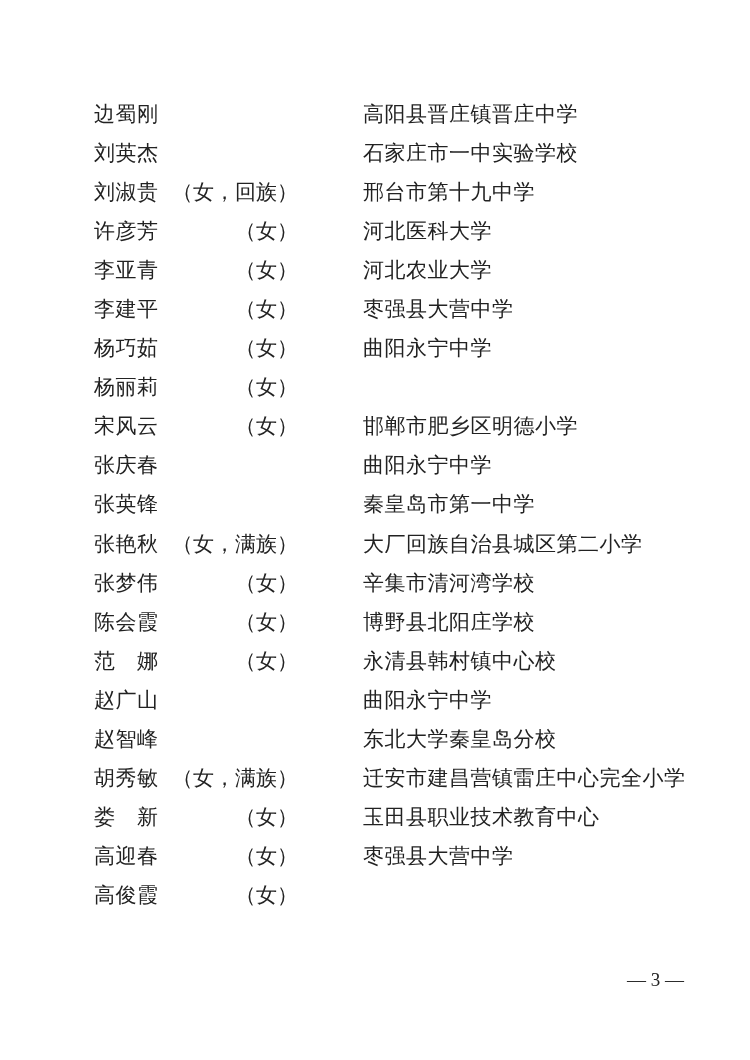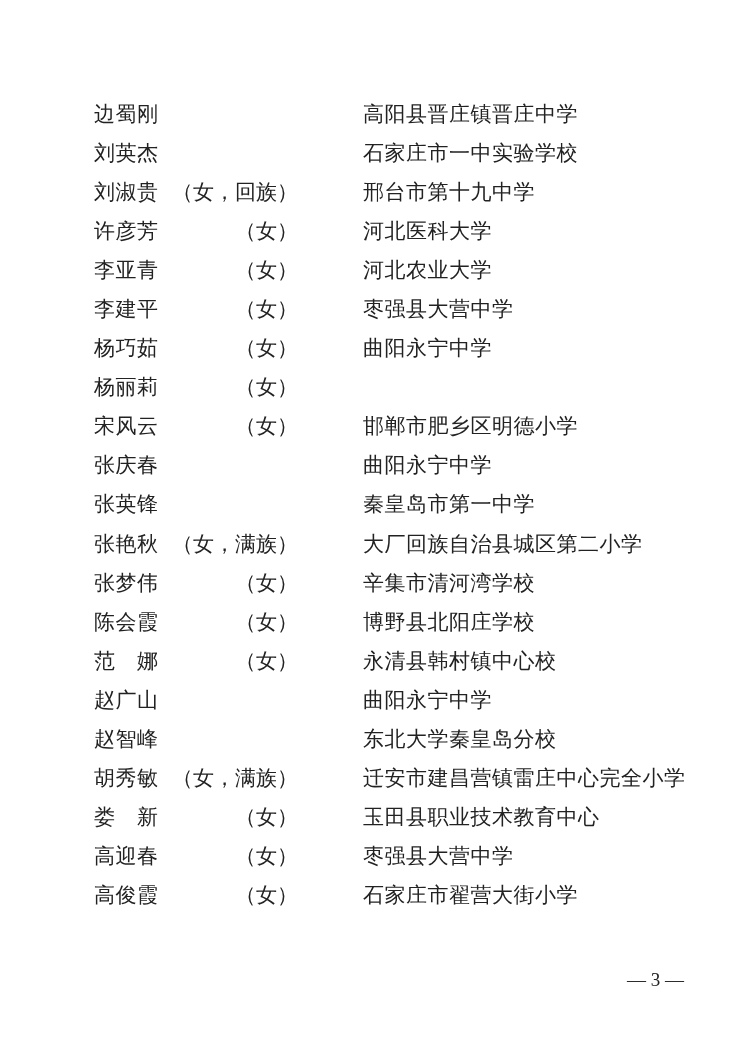--- a/index.html
+++ b/index.html
@@ -157,17 +157,16 @@
         <span class="cell org">玉田县职业技术教育中心</span>
       </div>
       <div class="row">
         <span class="cell name">高迎春</span>
         <span class="cell annot">（女）</span>
         <span class="cell org">枣强县大营中学</span>
       </div>
       <div class="row">
         <span class="cell name">高俊霞</span>
         <span class="cell annot">（女）</span>
-        <span class="cell org">石家庄市翟营大街小学</span>
       </div>
     </div>
   <div class="footer">— 3 —</div>
 </div>
 
 </body></html>

